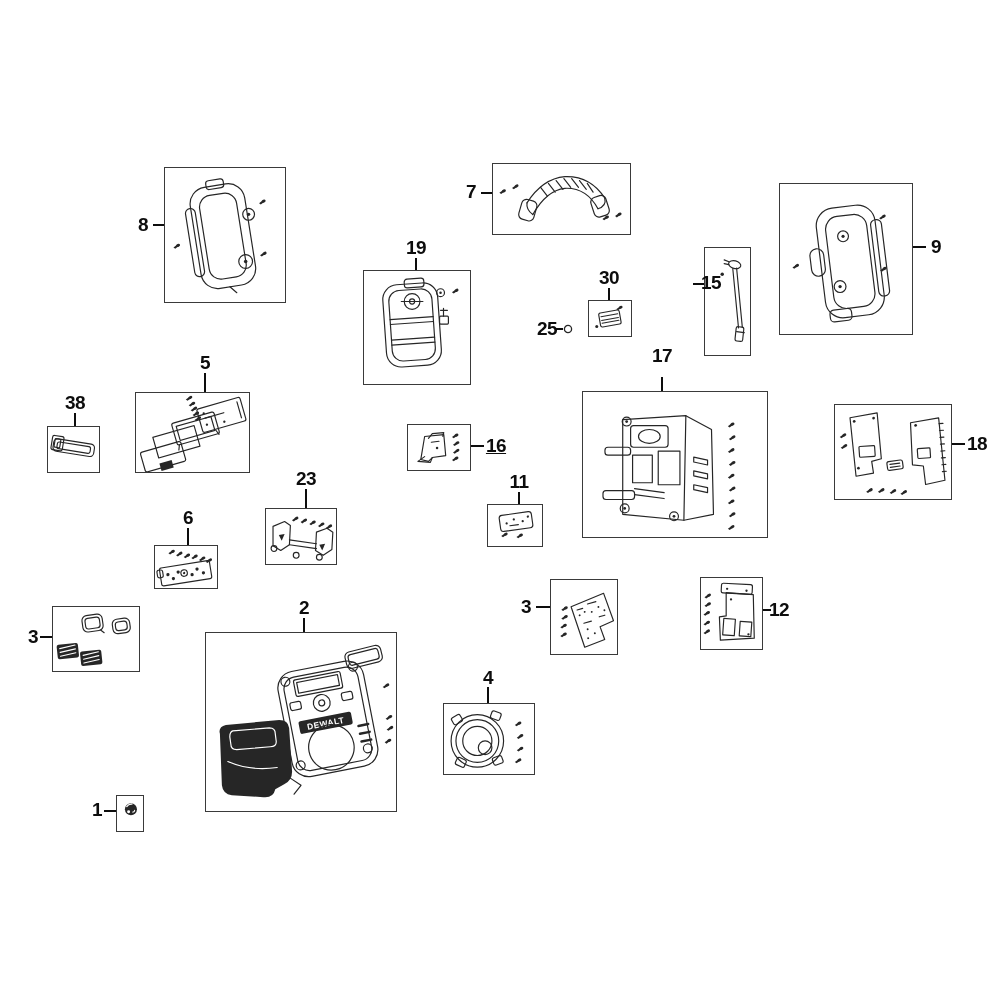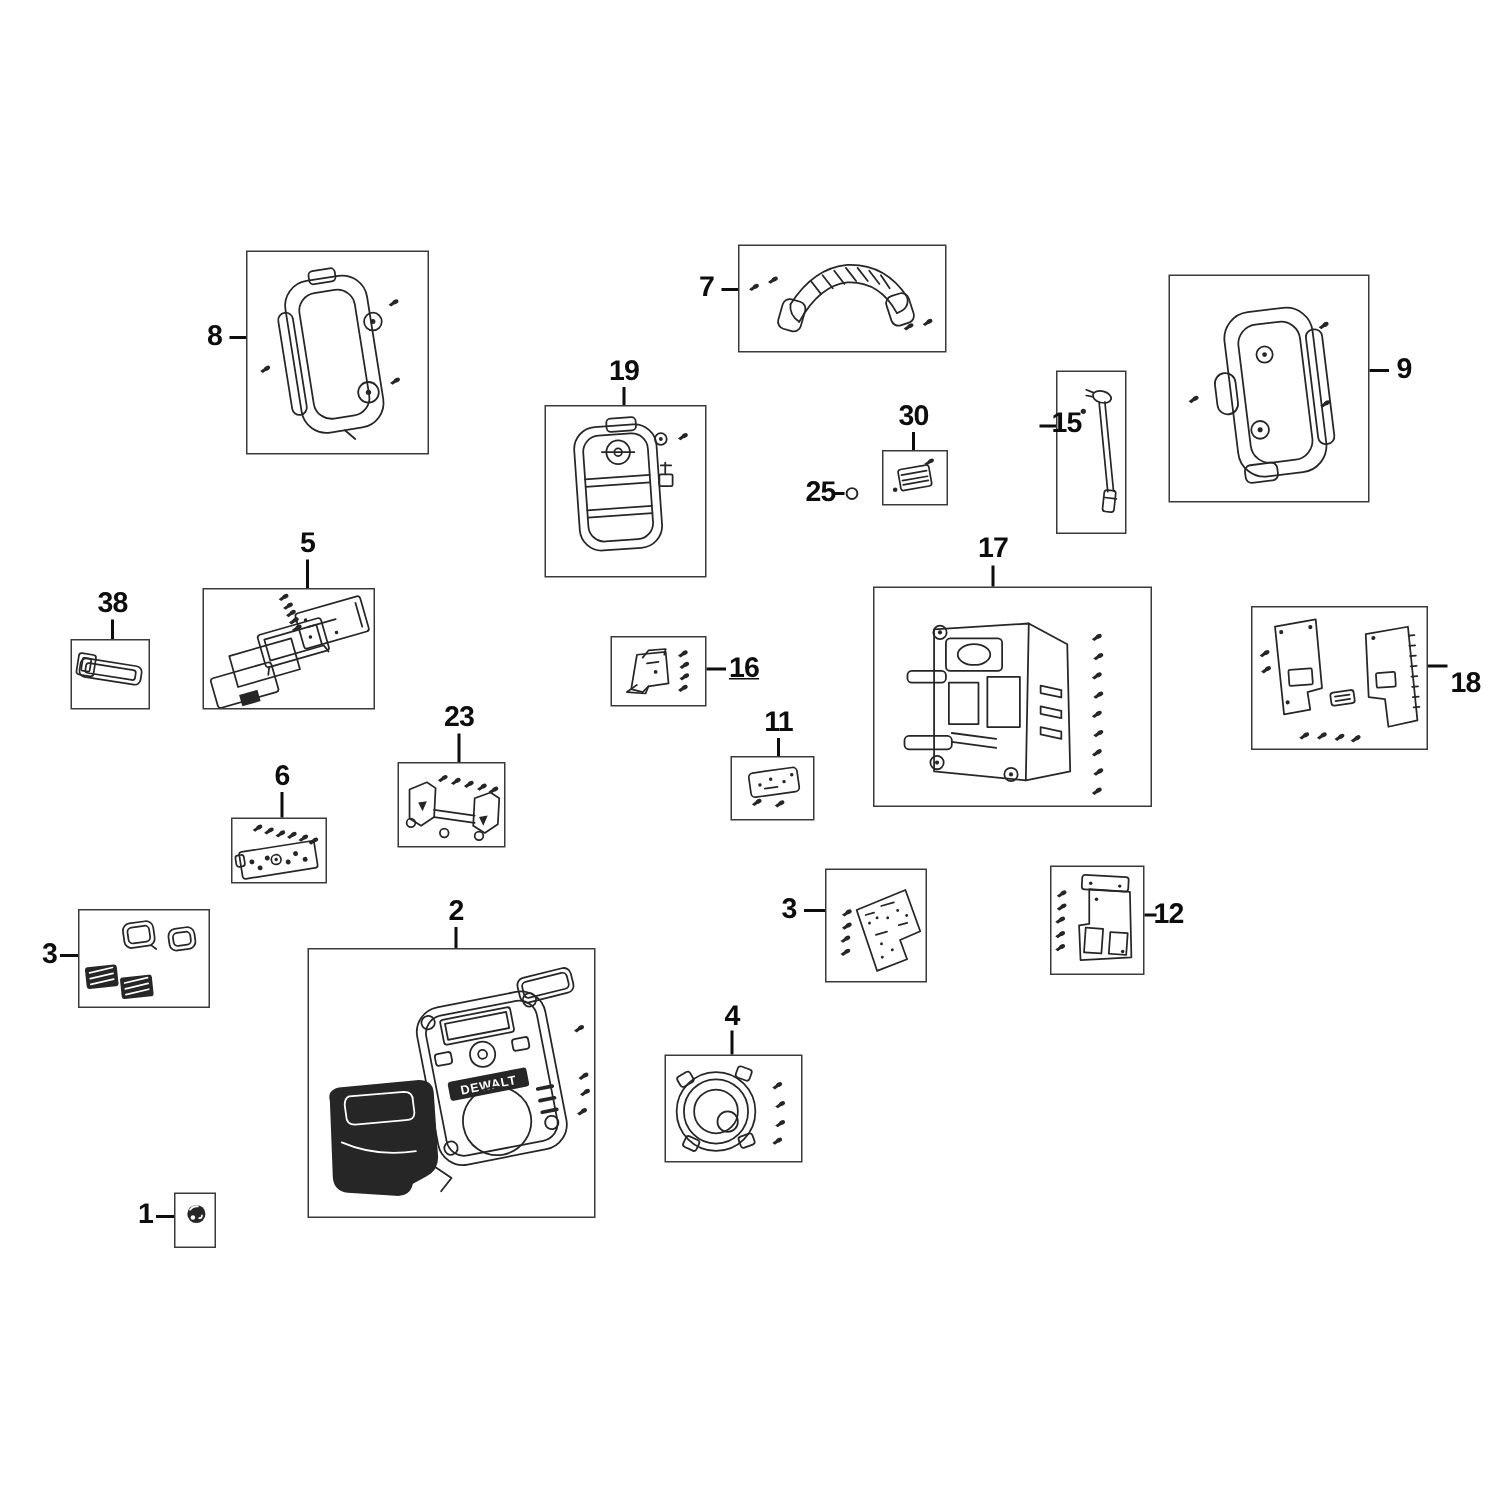--- a/index.html
+++ b/index.html
@@ -162,21 +162,21 @@
         <use href="#scr" x="146" y="56"></use>
     <use href="#scr" x="147" y="69"></use>
         <use href="#scr" x="146" y="82"></use>
         <use href="#scr" x="147" y="95"></use>
     <use href="#scr" x="146" y="108"></use>
         <use href="#scr" x="147" y="121"></use>
         <use href="#scr" x="146" y="134"></use>
   </svg>
     </div>
     <div class="connector" style="left: 661px; top: 377px; width: 2px; height: 14px;"></div>
-    <div class="part-label" style="left: 662px; top: 366px;">17</div>
+    <div class="part-label" style="left: 662px; top: 356px;">17</div>
     <div class="part-box" style="left: 834px; top: 404px; width: 118px; height: 96px;">
       <svg viewBox="0 0 118 96" stroke="#262626" fill="none" stroke-width="1.2" stroke-linejoin="round" stroke-linecap="round">
     <g transform="rotate(-4 31 40)">
       <path d="M17 12 L45 9 L46 56 L36 58 L37 70 L19 72 Z"></path>
       <rect x="24" y="42" width="16" height="11" rx="1"></rect>
       <circle cx="21" cy="16" r="1.4" fill="#262626" stroke="none"></circle>
       <circle cx="41" cy="14" r="1.4" fill="#262626" stroke="none"></circle>
       <circle cx="22" cy="64" r="1.4" fill="#262626" stroke="none"></circle>
     </g>
     <g transform="rotate(-4 94 48)">
@@ -189,21 +189,21 @@
     <path d="M56 60 h10 M56 63 h10" transform="rotate(-8 61 61)"></path>
     <use href="#scr" x="4" y="28"></use>
         <use href="#scr" x="5" y="39"></use>
     <use href="#scr" x="31" y="84"></use>
         <use href="#scr" x="43" y="84"></use>
     <use href="#scr" x="55" y="85"></use>
         <use href="#scr" x="66" y="86"></use>
   </svg>
     </div>
     <div class="connector" style="left: 952px; top: 443px; width: 13px; height: 2px;"></div>
-    <div class="part-label" style="left: 977px; top: 456px;">18</div>
+    <div class="part-label" style="left: 977px; top: 444px;">18</div>
     <div class="part-box" style="left: 47px; top: 426px; width: 53px; height: 47px;">
       <svg viewBox="0 0 53 47" stroke="#262626" fill="none" stroke-width="1.2" stroke-linejoin="round" stroke-linecap="round">
     <g transform="rotate(9 26 23)">
       <rect x="5" y="15" width="43" height="13" rx="4"></rect>
       <rect x="9" y="18" width="35" height="7" rx="2"></rect>
       <rect x="3" y="12" width="12" height="15" rx="2"></rect>
       <rect x="6" y="15" width="6" height="9" rx="1"></rect>
     </g>
   </svg>
     </div>

